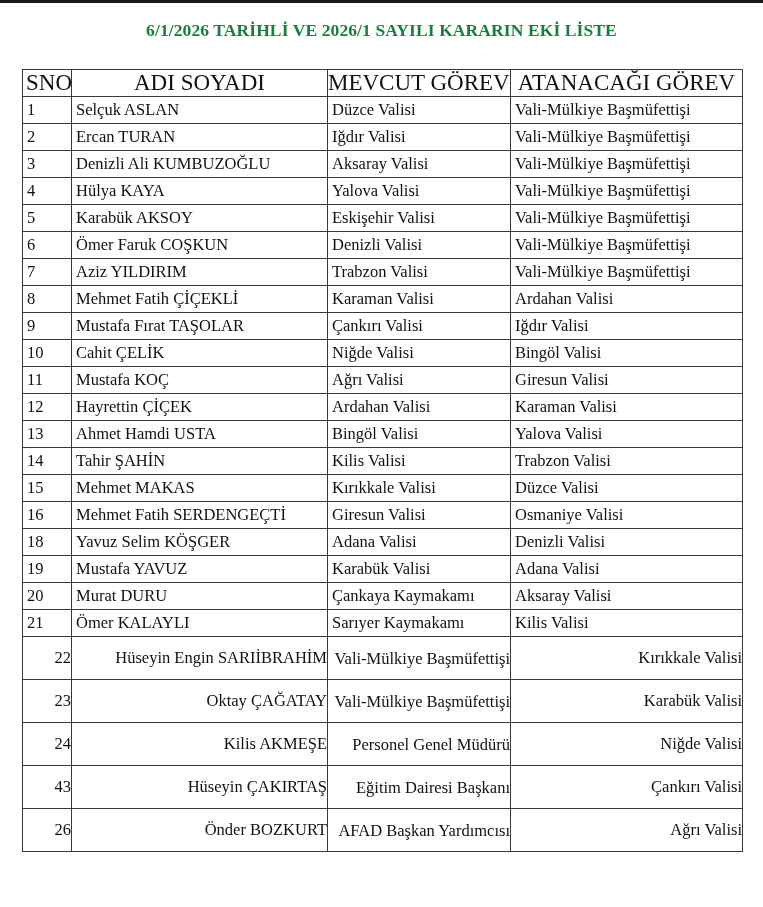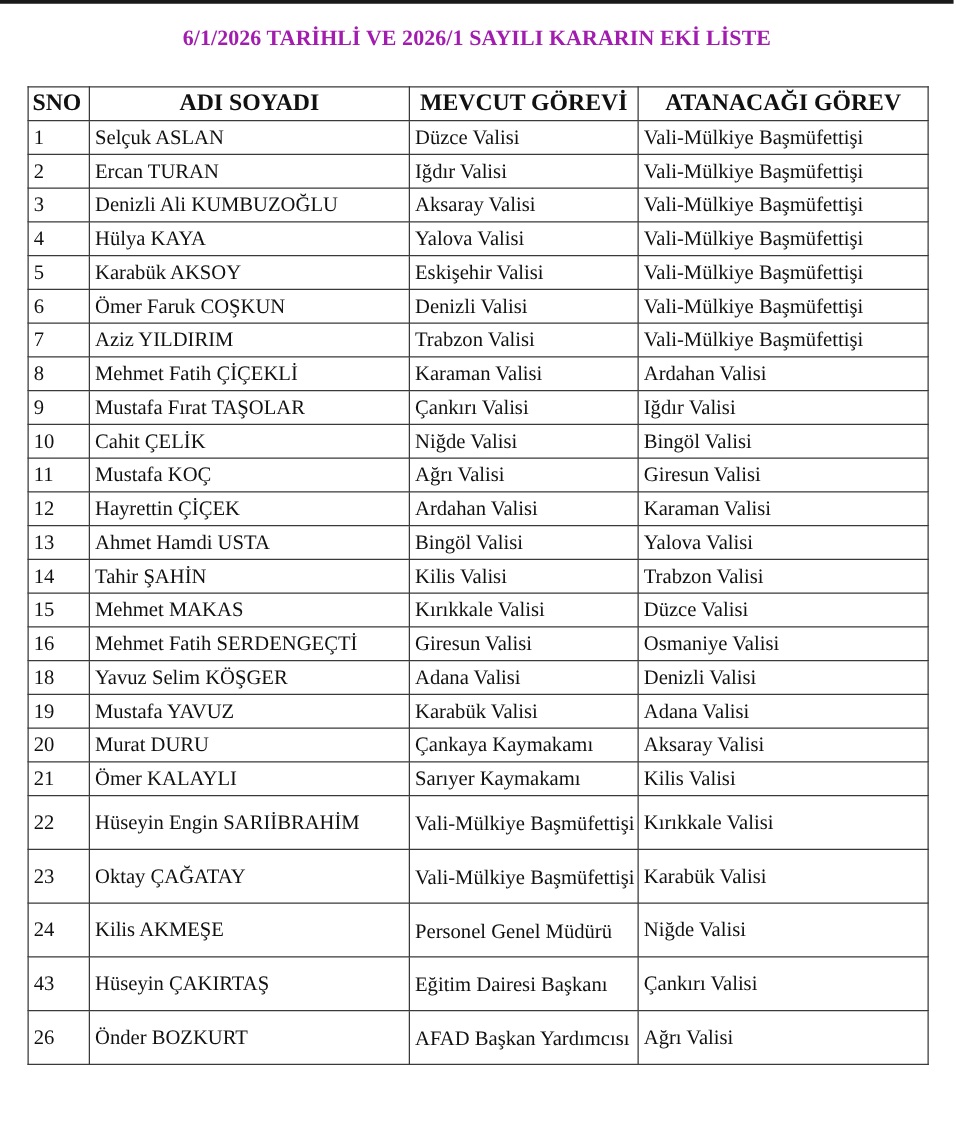--- a/index.html
+++ b/index.html
@@ -25,21 +25,21 @@
     }
     .doc-title {
       position: absolute;
       top: 20px;
       left: 0;
       width: 763px;
       text-align: center;
       font-weight: bold;
       font-size: 17.5px;
       letter-spacing: 0.1px;
-      color: #a21caf;
+      color: #15803d;
     }
     table.list {
       position: absolute;
       left: 22px;
       top: 69px;
       width: 720px;
       border-collapse: collapse;
       table-layout: fixed;
       font-size: 16.5px;
     }
@@ -47,28 +47,28 @@
     table.list td {
       border: 1.4px solid #3a3a3a;
       padding: 0 0 0 4px;
       vertical-align: middle;
       white-space: nowrap;
       overflow: hidden;
       line-height: 18px;
     }
     table.list th {
       height: 26px;
-      font-weight: bold;
-      font-size: 19px;
+      font-weight: normal;
+      font-size: 23px;
       text-align: center;
       padding: 0;
     }
     table.list th.col-sno { text-align: left; padding-left: 3px; }
     table.list td { height: 26px; }
-    table.list tr.double td { height: 42px; }
+    table.list tr.double td { height: 42px; text-align: right; }
     table.list td.cell-wrap {
       white-space: normal;
       line-height: 17px;
     }
     col.c1 { width: 49px; }
     col.c2 { width: 256px; }
     col.c3 { width: 183px; }
     col.c4 { width: 232px; }
   </style>
 </head>

